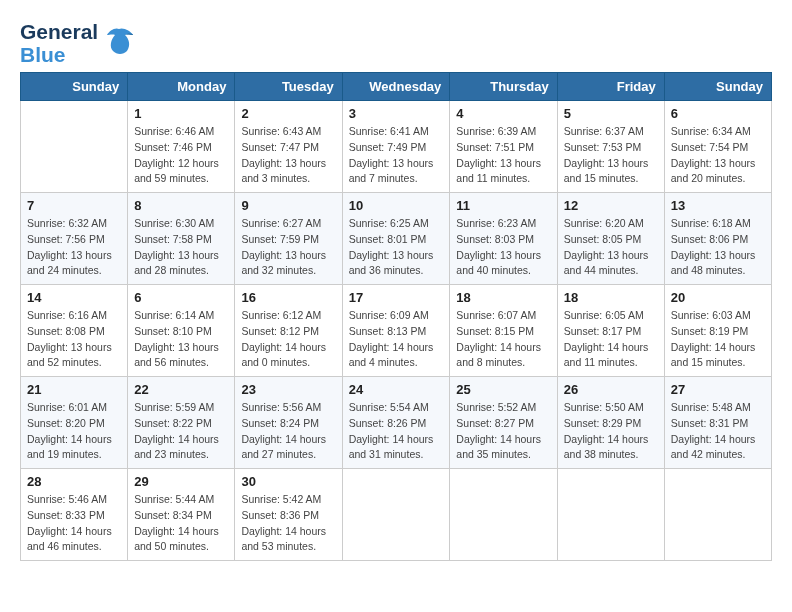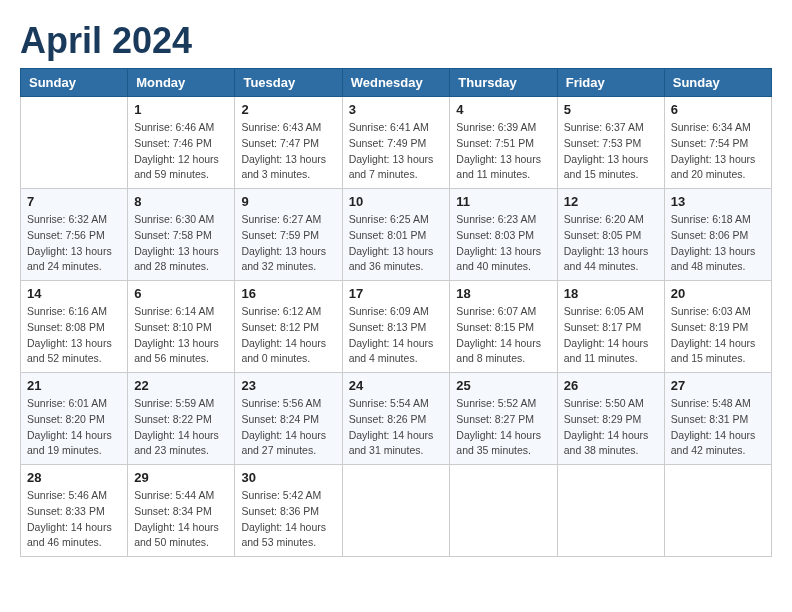--- a/index.html
+++ b/index.html
@@ -30,21 +30,21 @@
       font-weight: normal;
     }
     table {
       width: 100%;
       border-collapse: collapse;
       font-size: 11px;
     }
     .day-header {
       background-color: #2e6da4;
       color: white;
-      text-align: left;
+      text-align: right;
       padding: 6px 8px;
       font-size: 13px;
       font-weight: bold;
     }
     td {
       border: 1px solid #ccc;
       vertical-align: top;
       padding: 5px 6px;
       min-height: 80px;
       width: 108px;
@@ -76,22 +76,35 @@
     .logo-wrapper {
       display: flex;
       flex-direction: column;
       line-height: 1;
     }
   </style>
 </head>
 <body>
 
 <div class="header">
+  <div class="logo-wrapper">
+    <div style="display:flex; align-items:center; gap:2px;">
+      <div style="display:flex; flex-direction:column; line-height:1.1;">
+        <span style="font-size:21px; font-weight:bold; color:#1a3a5c;">General</span>
+        <span style="font-size:21px; font-weight:bold; color:#3a8fd4;">Blue</span>
+      </div>
+      <div style="margin-left:3px; margin-top:2px;">
+        <svg width="32" height="36" viewBox="0 0 32 36" fill="none" xmlns="http://www.w3.org/2000/svg">
+          <path d="M16 4 C20 2, 28 6, 30 10 C28 10, 24 9, 22 10 C26 14, 28 20, 24 26 C20 30, 14 30, 10 26 C6 22, 8 14, 12 10 C10 9, 6 10, 4 10 C6 6, 12 2, 16 4Z" fill="#3a8fd4"></path>
+          <path d="M22 10 C24 8, 30 8, 30 10 C28 10, 24 9, 22 10Z" fill="#2a6fa4"></path>
+        </svg>
+      </div>
+    </div>
+  </div>
   <div class="title-block">
-    <div class="month-title">April 2024</div>
   </div>
 </div>
 
 <table>
   <thead>
     <tr>
     <th class="day-header">Sunday</th>
         <th class="day-header">Monday</th>
         <th class="day-header">Tuesday</th>
         <th class="day-header">Wednesday</th>

